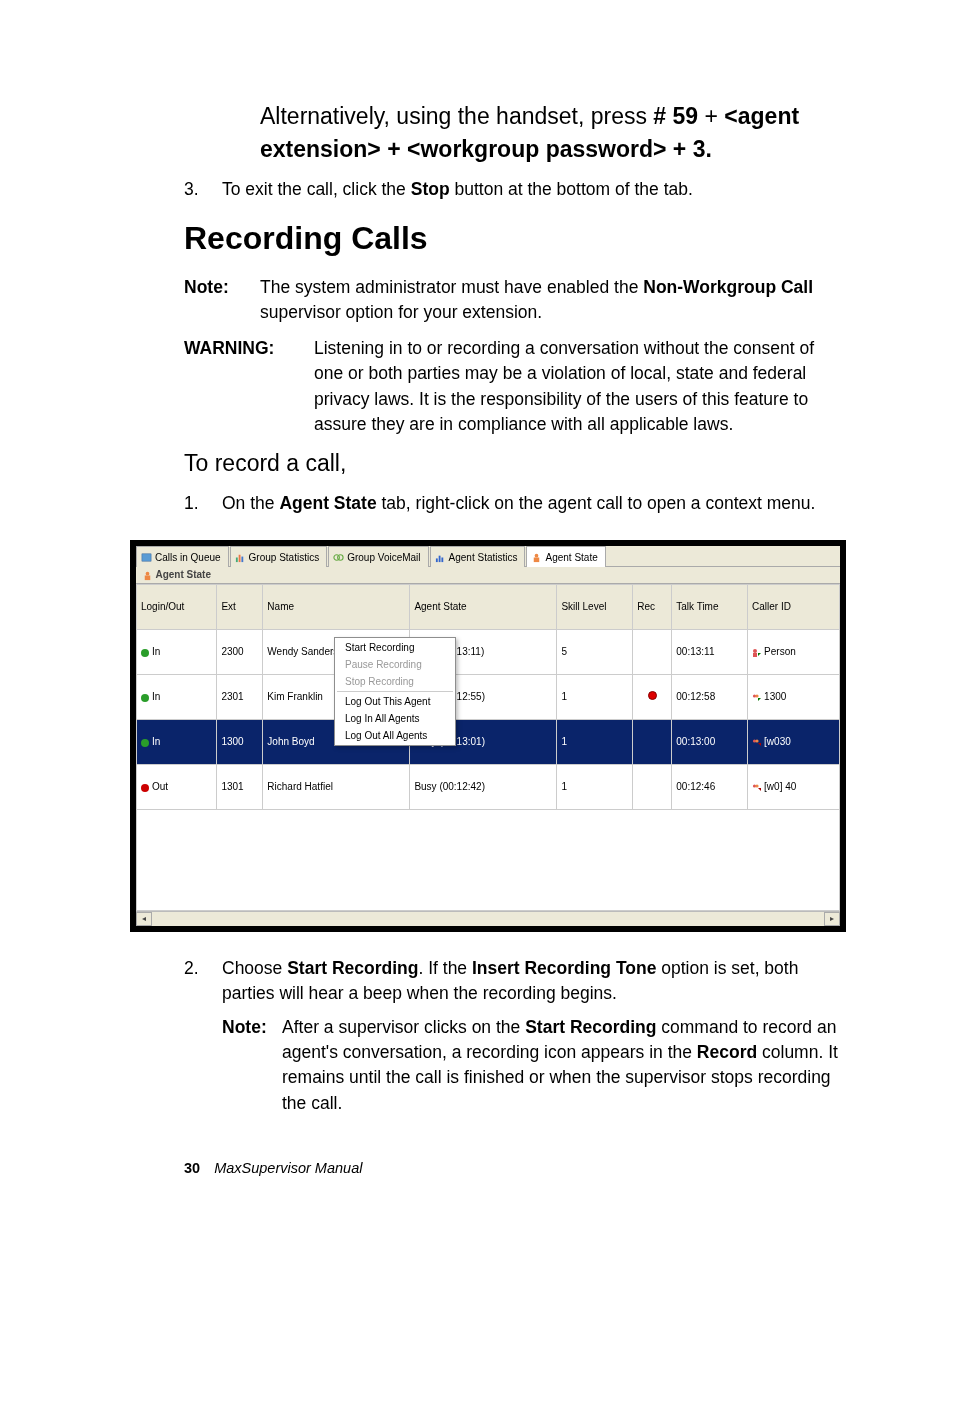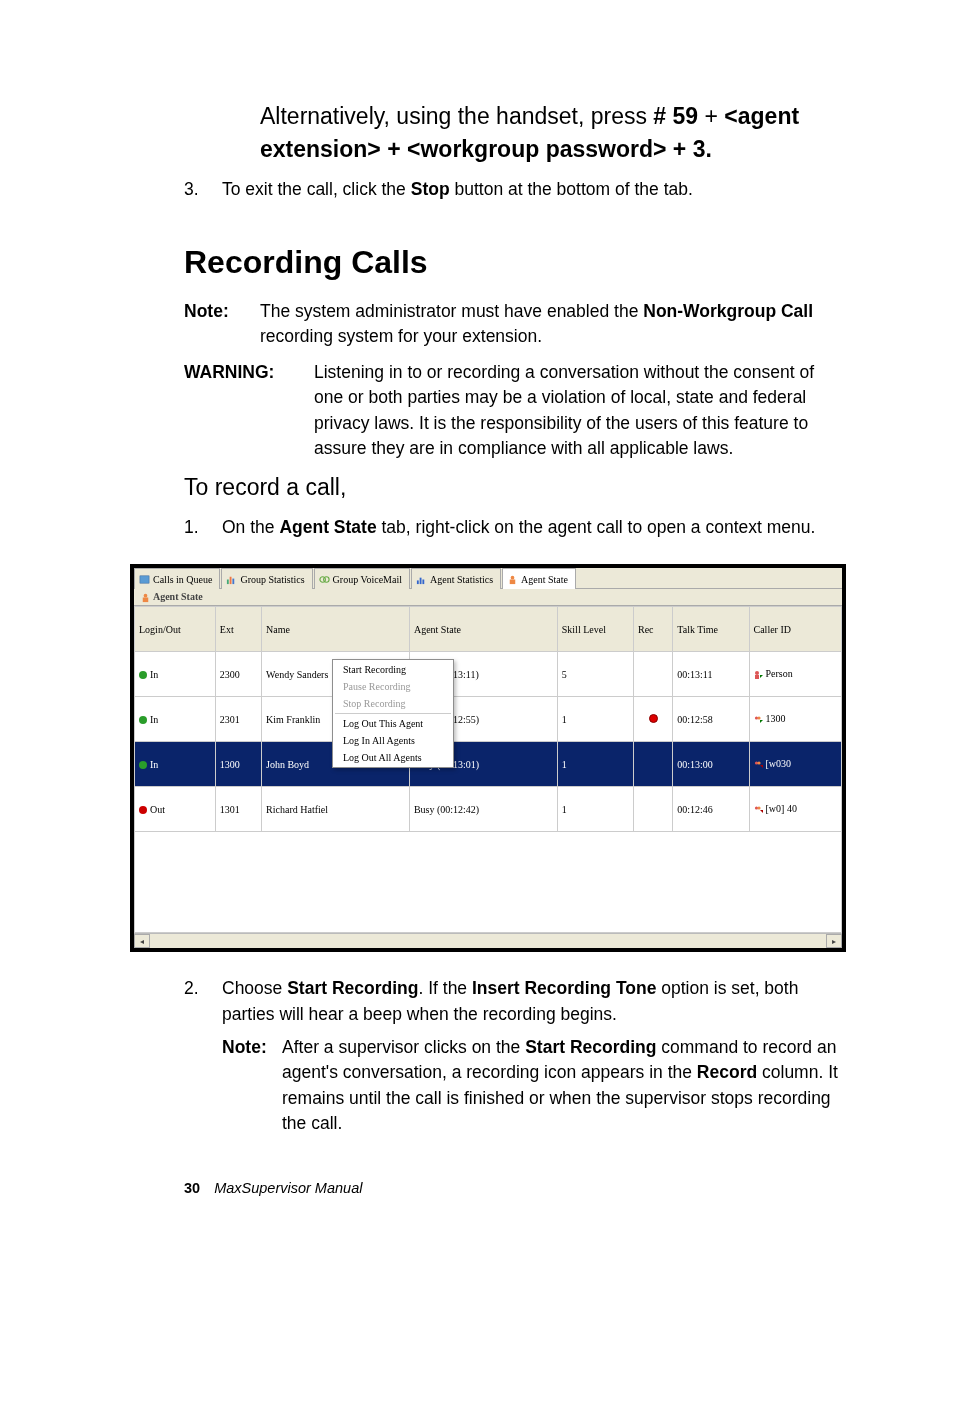--- a/index.html
+++ b/index.html
@@ -37,21 +37,21 @@
   .sub-para {
     margin-left: 38px;
     font-size: 17.5px;
     line-height: 1.45;
     margin-top: 6px;
   }
   h2.section-title {
     font-family: Arial, Helvetica, sans-serif;
     font-weight: bold;
     font-size: 32px;
-    margin: 42px 0 18px 0;
+    margin: 18px 0 18px 0;
   }
   .note-row, .warn-row {
     display: flex;
     font-size: 17.5px;
     line-height: 1.45;
     margin: 10px 0;
   }
   .note-row .label {
     width: 76px;
     flex-shrink: 0;
@@ -67,22 +67,22 @@
   }
   .warn-row .ntext {
     flex: 1;
   }
   b { font-weight: bold; }
   .screenshot {
     margin: 24px 0 24px -54px;
     width: 716px;
   }
   .sshot-container {
-    border: 4px solid #000000;
-    font-family: Liberation Serif, serif;
+    border: 6px solid #000000;
+    font-family: Liberation Sans, sans-serif;
     font-size: 10px;
     background: #fff;
   }
   .tabs {
     display: flex;
     background: #ece9d8;
     border-bottom: 1px solid #aaa;
     height: 20px;
     align-items: flex-end;
   }
@@ -232,21 +232,21 @@
       <span>To exit the call, click the </span><b>Stop</b><span> button at the bottom of the tab.</span>
     </div>
   </div>
 
   <h2 class="section-title">Recording Calls</h2>
 
 
   <div class="note-row">
     <div class="label">Note:</div>
     <div class="ntext">
-      <span>The system administrator must have enabled the </span><b>Non-Workgroup Call</b><span> recording system for your extension.</span>
+      <span>The system administrator must have enabled the </span><b>Non-Workgroup Call</b><span> supervisor option for your extension.</span>
     </div>
   </div>
 
   <div class="warn-row">
     <div class="label">WARNING:</div>
     <div class="ntext">Listening in to or recording a conversation without the consent of one or both parties may be a violation of local, state and federal privacy laws. It is the responsibility of the users of this feature to assure they are in compliance with all applicable laws.</div>
   </div>
 
   <p class="body-text">To record a call,</p>
 

